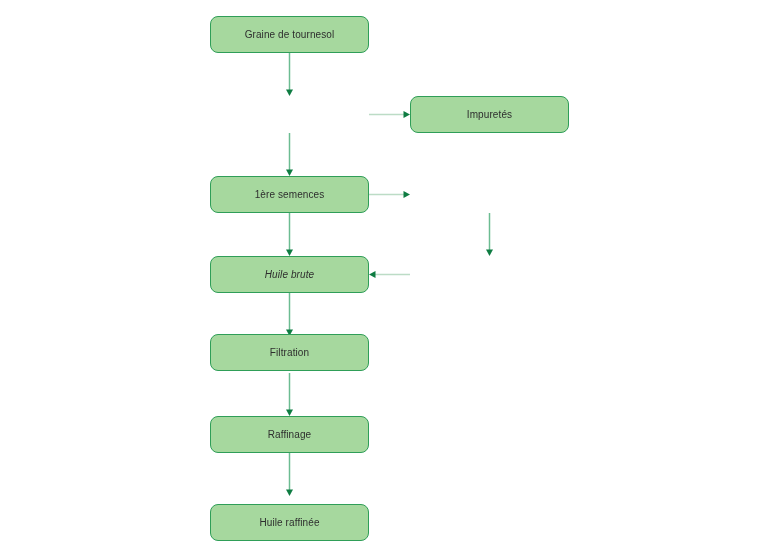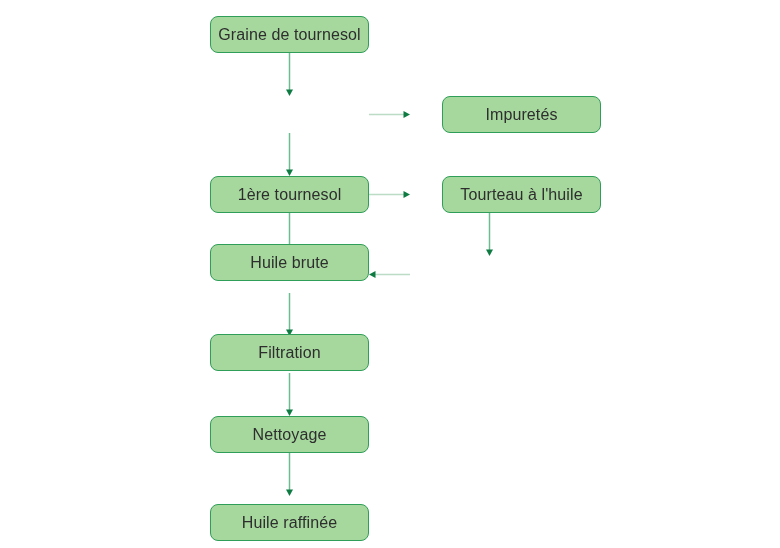--- a/index.html
+++ b/index.html
@@ -42,33 +42,33 @@
     background: var(--node-fill);
     border: 1.6px solid var(--node-border);
     border-radius: 8px;
     display: flex;
     align-items: center;
     justify-content: center;
     text-align: center;
   }
   .node-label {
     color: var(--text);
-    font-size: 16px;
+    font-size: 10px;
     line-height: 15.5px;
     white-space: pre-line;
     letter-spacing: 0.1px;
   }
   
   .col-l { left: 210px; }
   
-  .col-r { left: 410px; margin-left: 32px; }
+  .col-r { left: 410px; }
   .row-1 { top: 16px; }
   .row-2 { top: 96px; }
   .row-3 { top: 176px; }
-  .row-4 { top: 244px; }
+  .row-4 { top: 256px; font-style: italic; }
   .row-5 { top: 334px; }
   .row-6 { top: 416px; }
   .row-7 { top: 504px; }
 </style>
 </head>
 <body>
 
 <div class="canvas">
 
   <svg class="edges-layer" width="780" height="548" viewBox="0 0 780 548" xmlns="http://www.w3.org/2000/svg">
@@ -127,37 +127,34 @@
   <div class="node col-l row-1">
     <span class="node-label">Graine de tournesol</span>
   </div>
 
 
   <div class="node col-r row-2">
     <span class="node-label">Impuretés</span>
   </div>
 
   <div class="node col-l row-3">
-    <span class="node-label">1ère tournesol</span>
+    <span class="node-label">1ère semences</span>
   </div>
 
-  <div class="node col-r row-3">
-    <span class="node-label">Tourteau à l'huile</span>
-  </div>
 
   <div class="node col-l row-4">
     <span class="node-label">Huile brute</span>
   </div>
 
 
   <div class="node col-l row-5">
     <span class="node-label">Filtration</span>
   </div>
 
   <div class="node col-l row-6">
-    <span class="node-label">Nettoyage</span>
+    <span class="node-label">Raffinage</span>
   </div>
 
   <div class="node col-l row-7">
     <span class="node-label">Huile raffinée</span>
   </div>
 
 </div>
 
 </body></html>

